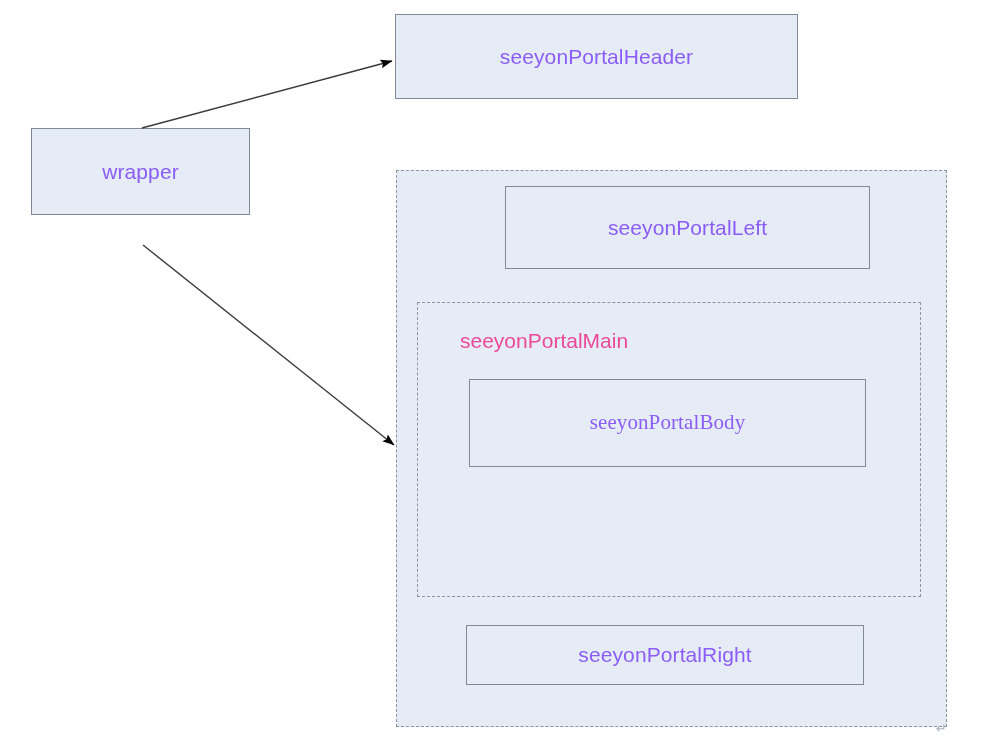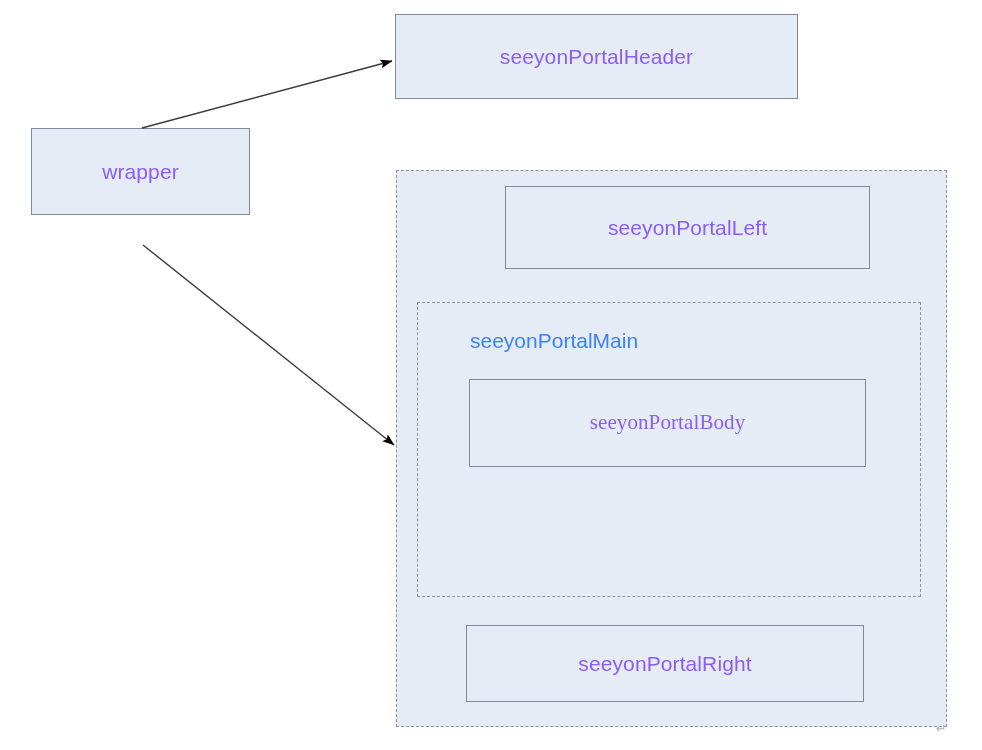--- a/index.html
+++ b/index.html
@@ -36,24 +36,23 @@
   
   .group {
     position: absolute;
     box-sizing: border-box;
     background: #e5ecf6;
     border: 1.6px dashed #8b93a3;
   }
   .group-label {
     position: absolute;
     font-size: 21px;
-    color: #3b82f6;
+    color: #ec4899;
     white-space: nowrap;
     line-height: 1.1;
-    margin-left: 10px;
   }
   
   #arrow-layer {
     position: absolute;
     left: 0;
     top: 0;
     width: 982px;
     height: 750px;
     pointer-events: none;
   }
@@ -78,21 +77,21 @@
 
   <div class="node" id="node-wrapper" style="left: 31px; top: 128px; width: 219px; height: 87px;">wrapper</div>
 
   <div class="node" id="node-header" style="left: 395px; top: 14px; width: 403px; height: 85px;">seeyonPortalHeader</div>
 
   <div class="node" id="node-left" style="left: 475px; top: 186px; width: 365px; height: 83px; margin-left: 30px;">seeyonPortalLeft</div>
 
   <div class="node" id="node-body" style="left: 469px; top: 379px; width: 397px; height: 88px; font-family: Liberation Serif, serif;">seeyonPortalBody</div>
 
 
-  <div class="node" id="node-right" style="left: 466px; top: 625px; width: 398px; height: 77px;">seeyonPortalRight</div>
+  <div class="node" id="node-right" style="left: 466px; top: 625px; width: 398px; height: 60px;">seeyonPortalRight</div>
 
   <svg id="arrow-layer" viewBox="0 0 982 750" xmlns="http://www.w3.org/2000/svg">
     <defs>
       <marker id="arrowhead" markerWidth="9" markerHeight="9" refX="8.2" refY="3.2" orient="auto" markerUnits="strokeWidth">
         <path d="M0,0 L8.6,3.2 L0,6.4 L1.5,3.2 Z" fill="#000000"></path>
       </marker>
     </defs>
     <line id="arrow-1" stroke="#3b3b3b" stroke-width="1.4" marker-end="url(#arrowhead)" x1="142" y1="128" x2="392" y2="61"></line>
     <line id="arrow-2" stroke="#3b3b3b" stroke-width="1.4" marker-end="url(#arrowhead)" x1="143" y1="245" x2="394" y2="445"></line>
   </svg>

